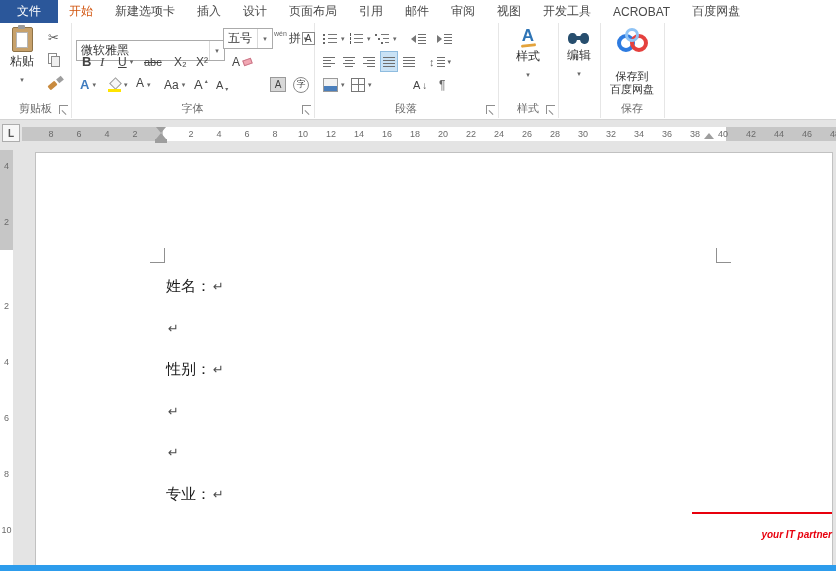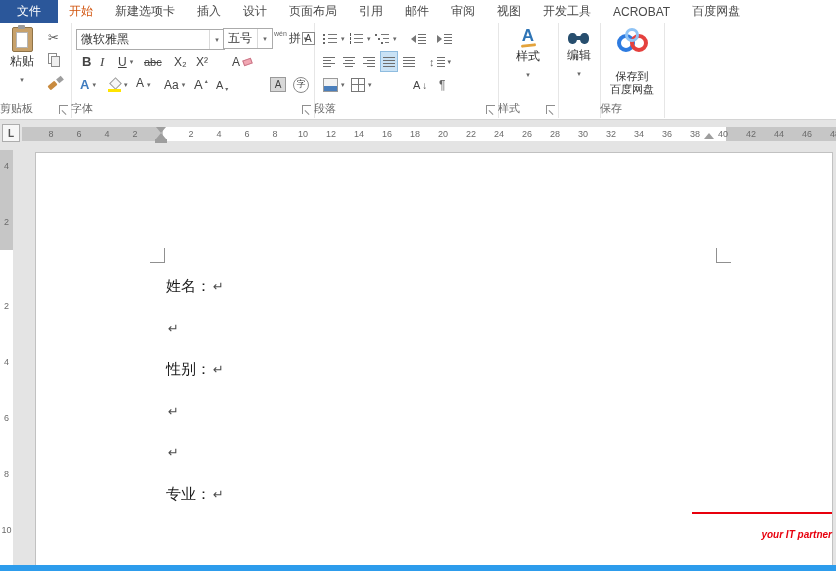--- a/index.html
+++ b/index.html
@@ -9,21 +9,21 @@
   
   #tabbar{position:absolute;left:0;top:0;width:836px;height:23px;background:#fff;display:flex;align-items:stretch}
   .tab{display:flex;align-items:center;padding:0 11px;font-size:12px;color:#4a4a4a;white-space:nowrap;cursor:default}
   .tab.file{background:#2B579A;color:#fff;padding:9px 17px}
   .tab.active{color:#D1540E}
   .tabrest{display:flex}
 
   
   #ribbon{position:absolute;left:0;top:23px;width:836px;height:96px;background:#fff;border-bottom:1px solid #D4D4D4}
   .grp{position:absolute;top:0;height:95px;border-right:1px solid #E6E6E6}
-  .glabel{position:absolute;bottom:2px;left:0;right:0;text-align:left;font-size:11px;color:#6B6B6B}
+  .glabel{position:absolute;bottom:2px;left:0;right:0;text-align:center;font-size:11px;color:#6B6B6B}
   .lnch{position:absolute;right:3px;bottom:4px;width:8px;height:8px;border-left:1px solid #8F8F8F;border-top:1px solid #8F8F8F}
   .lnch::after{content:"";position:absolute;right:1px;bottom:1px;width:6px;height:1px;background:#8F8F8F;transform:rotate(45deg)}
   .sb{position:absolute;height:19px;display:flex;align-items:center;gap:2px;font-size:12px;color:#444;padding:0 2px;border:1px solid transparent}
   .sb.act{background:#C9E2F5;border:1px solid #8FBCDF}
   .dd::after{content:"▾";font-size:7px;color:#666;margin-left:1px}
   .bb{position:absolute;display:flex;flex-direction:column;align-items:center;justify-content:flex-start;color:#333}
   .bbl{font-size:12px;margin-top:3px;line-height:13px}
   .bbl2{font-size:11px;line-height:13px;margin-top:18px;text-align:center}
   .bbdd::after{content:"▾";font-size:7px;color:#666}
   .combo{position:absolute;height:19px;background:#fff;border:1px solid #ABABAB;display:flex;align-items:center;font-size:12px;color:#333;padding-left:4px}
@@ -168,21 +168,21 @@
           <span class="icn-copy"></span>
         </div>
       <div class="sb" style="left:45px;top:49px">
           <span class="icn-brush"></span>
         </div>
       <div class="glabel">剪贴板</div>
       <span class="lnch"></span>
     </div>
 
     <div class="grp" style="left:71px;width:243px">
-      <div class="combo" style="left:5px;top:6px;width:143px">
+      <div class="combo" style="left:5px;top:17px;width:143px">
         <span class="cval">微软雅黑</span>
         <span class="cdd"></span>
       </div>
       <div class="combo" style="left:152px;top:5px;width:44px">
         <span class="cval">五号</span>
         <span class="cdd"></span>
       </div>
       <div class="sb dd" style="left:200px;top:5px">
         <span class="phon-sm">wén</span>
         <span>拼</span>

